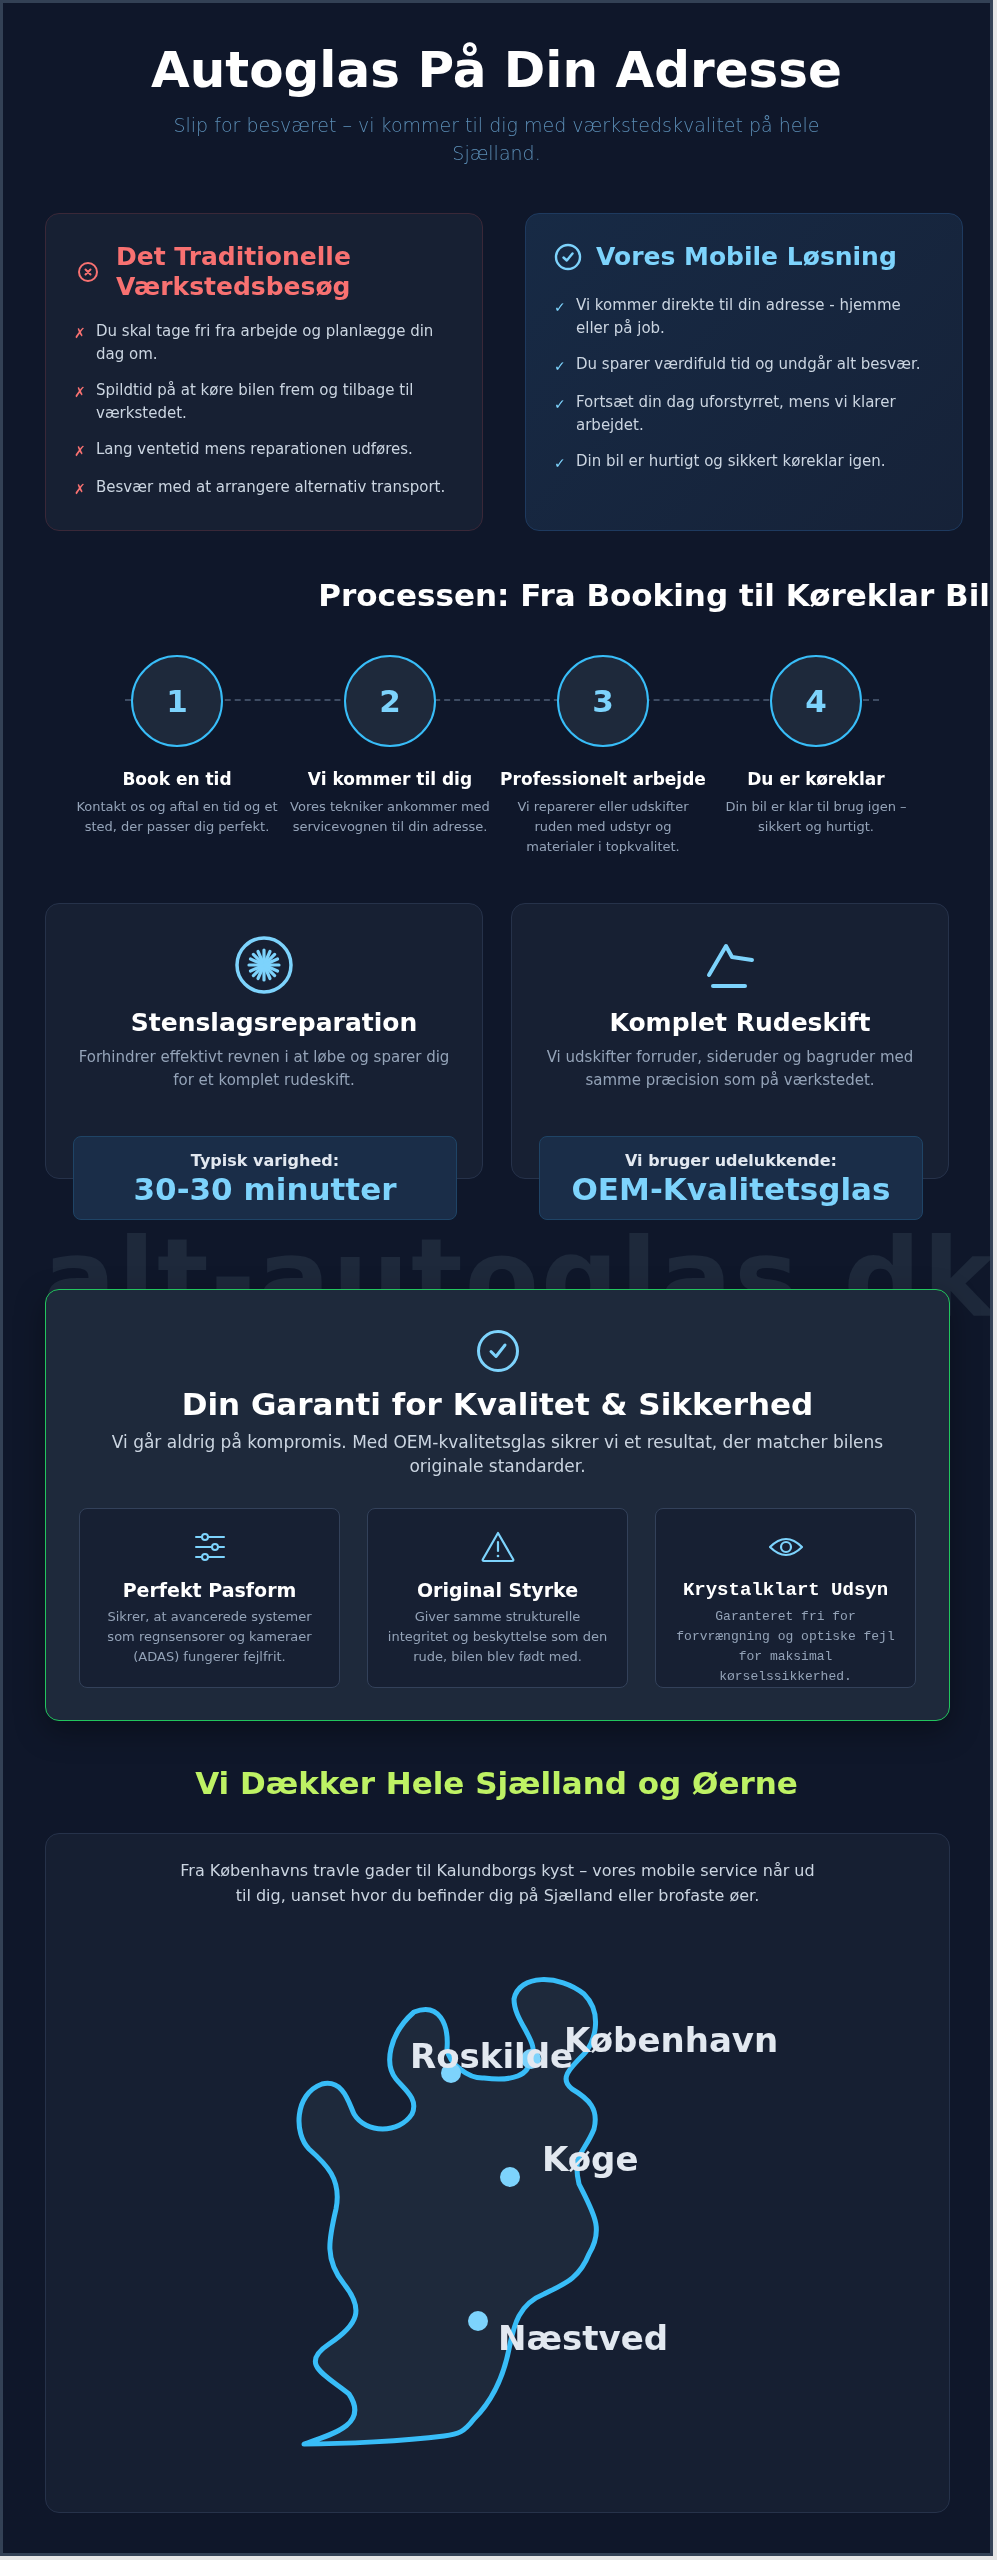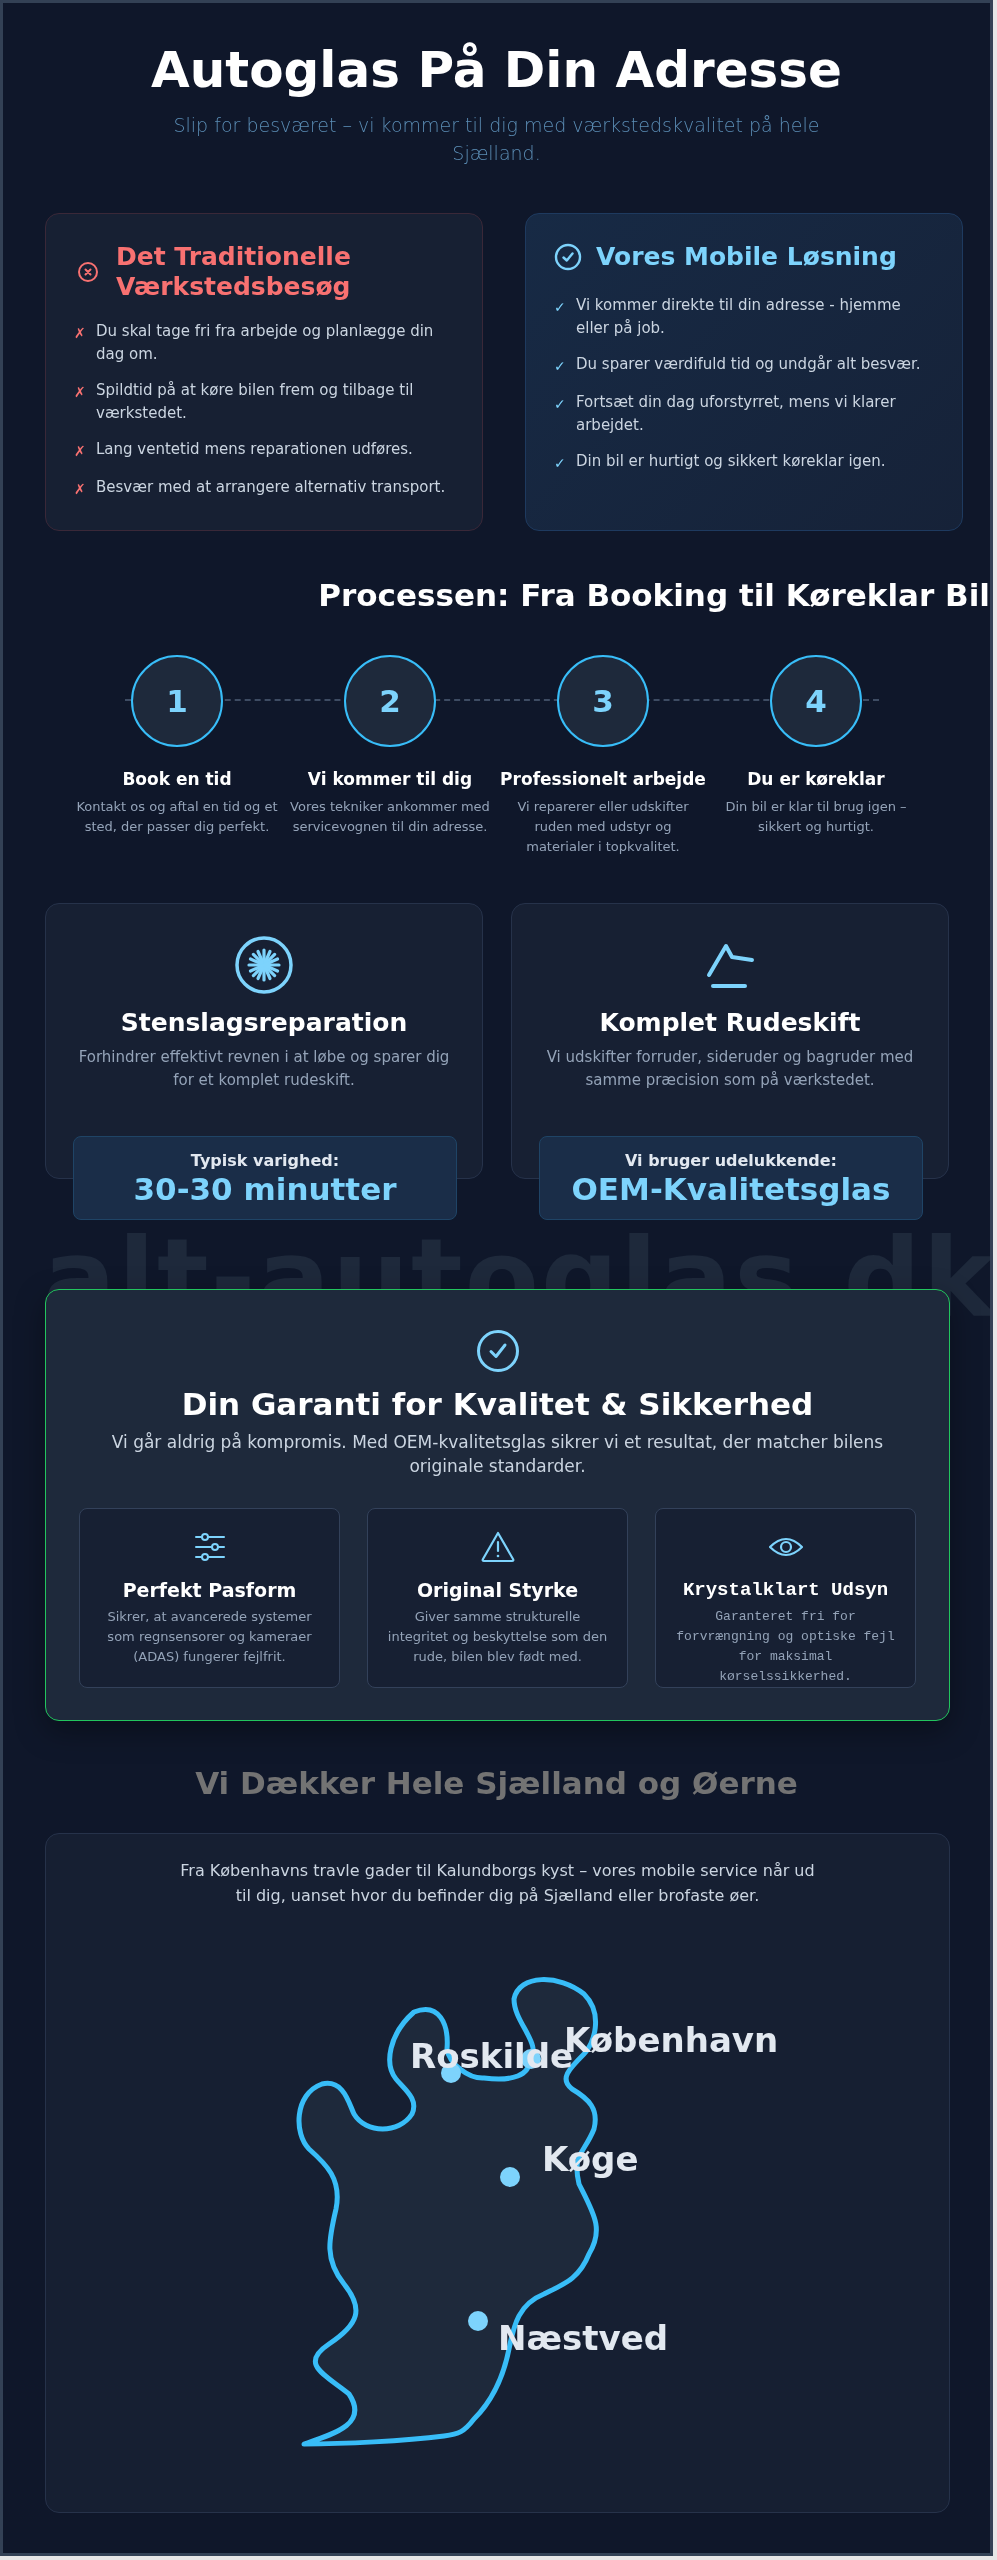--- a/index.html
+++ b/index.html
@@ -42,21 +42,21 @@
     display: flex; align-items: center; justify-content: center;
     font-size: 31px; font-weight: bold; color: #7dd3fc;
     position: relative; z-index: 1;
   }
   .step .stitle { margin-top: 22px; font-size: 17px; font-weight: bold; color: #fff; }
   .step .sdesc { margin-top: 8px; font-size: 13px; line-height: 20px; color: #94a3b8; }
 
   .services { position: absolute; top: 900px; left: 42px; width: 905px; height: 334px; }
   .svc {
     position: absolute; top: 0; width: 438px; height: 276px; border-radius: 14px;
-    background: #172033; border: 1px solid #26324a; text-align: center;
+    background: #172033; border: 1px solid #26324a; text-align: center; padding-left: 10px;
   }
   .svc .ico { position: absolute; top: 30px; left: 50%; transform: translateX(-50%); width: 62px; height: 62px; }
   .svc .stitle { position: absolute; top: 104px; width: 100%; font-size: 25px; font-weight: bold; color: #fff; }
   .svc .sdesc { position: absolute; top: 142px; left: 30px; right: 30px; font-size: 15px; line-height: 23px; color: #94a3b8; }
   .svc .badge {
     position: absolute; top: 232px; height: 84px; border-radius: 8px;
     background: #1a2d48; border: 1px solid #1f4466;
   }
   .svc .badge .bl { margin-top: 14px; font-size: 16px; font-weight: bold; color: #e2e8f0; }
   .svc .badge .bv { font-size: 31px; font-weight: bold; color: #7dd3fc; line-height: 38px; }
@@ -76,21 +76,21 @@
   .guarantee .gtitle { position: absolute; top: 96px; width: 100%; font-size: 31px; font-weight: bold; color: #fff; }
   .guarantee .gdesc { position: absolute; top: 140px; left: 30px; right: 30px; font-size: 17px; line-height: 24px; color: #cbd5e1; }
   .feat {
     position: absolute; top: 218px; width: 261px; height: 180px; border-radius: 8px;
     background: #172033; border: 1px solid #33415a;
   }
   .feat .fico { position: absolute; top: 20px; left: 50%; transform: translateX(-50%); width: 36px; height: 36px; }
   .feat .ftitle { position: absolute; top: 70px; width: 100%; font-size: 19px; font-weight: bold; color: #fff; }
   .feat .fdesc { position: absolute; top: 98px; left: 18px; right: 18px; font-size: 13px; line-height: 20px; color: #94a3b8; }
 
-  .cover-title { position: absolute; top: 1762px; width: 100%; text-align: center; font-size: 31px; font-weight: bold; color: #737373; }
+  .cover-title { position: absolute; top: 1762px; width: 100%; text-align: center; font-size: 31px; font-weight: bold; color: #bef264; }
   .map-card {
     position: absolute; top: 1830px; left: 42px; width: 905px; height: 680px;
     border-radius: 14px; background: #161f32; border: 1px solid #26324a;
   }
   .map-card .mdesc { position: absolute; top: 24px; left: 130px; right: 130px; text-align: center; font-size: 16px; line-height: 25px; color: #cbd5e1; }
   .map-card svg { position: absolute; left: 0; top: 0; }
 </style>
 </head>
 <body>
 

